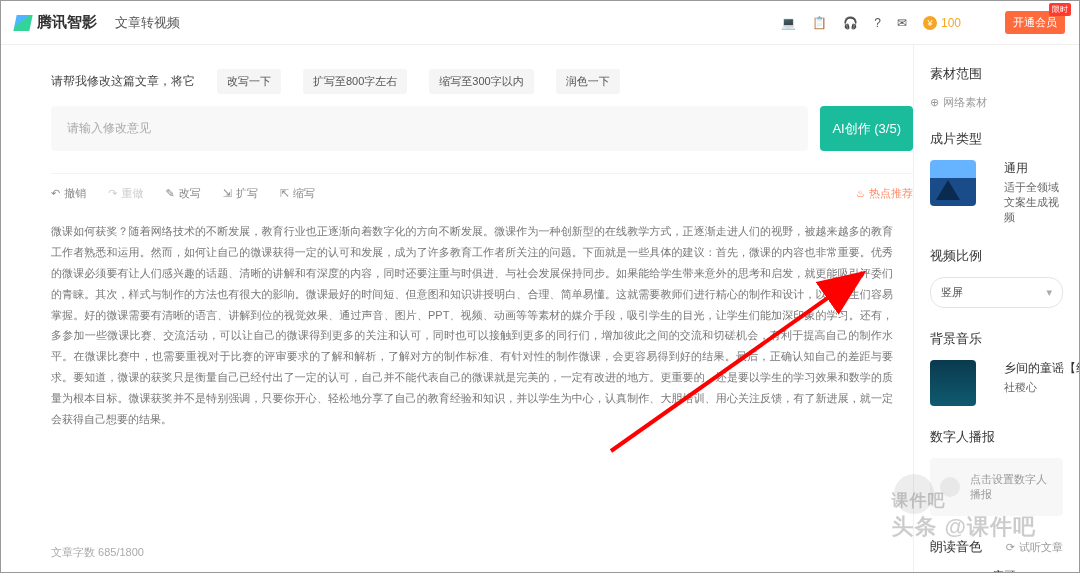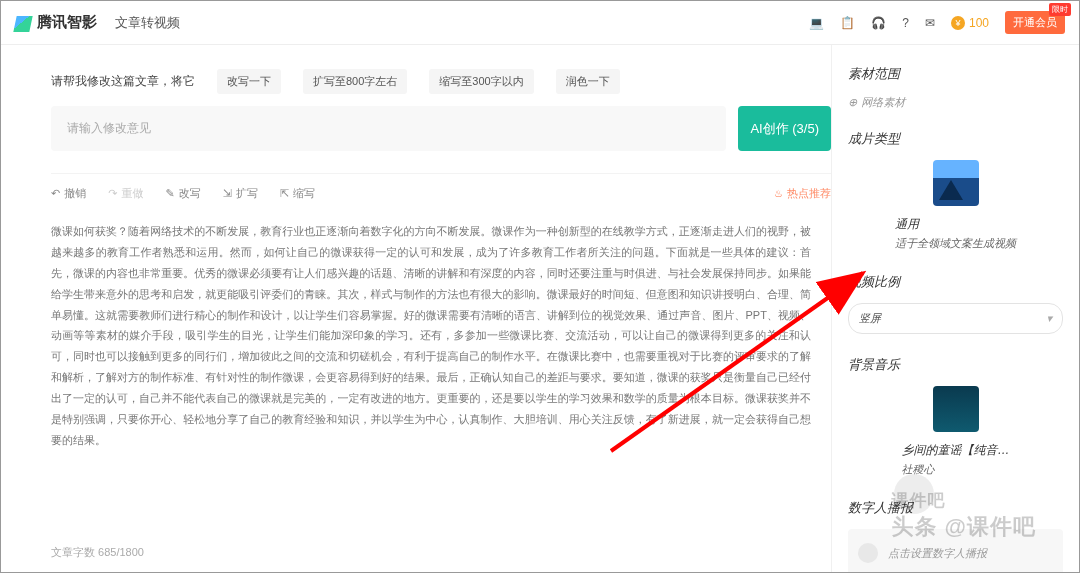--- a/index.html
+++ b/index.html
@@ -1,44 +1,44 @@
 <!DOCTYPE html>
 <html><head>
   <meta charset="utf-8">
   <style>
     * { margin: 0; padding: 0; box-sizing: border-box; }
     body { font-family: -apple-system, "PingFang SC", "Microsoft YaHei", sans-serif; background: #fff; color: #333; font-size: 12px; width: 1080px; height: 573px; overflow: hidden; border: 1px solid #999; position: relative; }
     .topbar { height: 44px; border-bottom: 1px solid #eee; display: flex; align-items: center; padding: 0 14px; }
-    .logo { display: flex; align-items: flex-end; gap: 6px; font-weight: bold; font-size: 15px; }
+    .logo { display: flex; align-items: center; gap: 6px; font-weight: bold; font-size: 15px; }
     .logo-mark { width: 16px; height: 16px; background: linear-gradient(135deg,#4db6ff 40%,#34d399 40%); transform: skewX(-12deg); }
     .title-sub { margin-left: 18px; font-size: 13px; color: #555; }
     .top-right { margin-left: auto; display: flex; align-items: center; gap: 16px; color: #555; }
     .top-right span { cursor: pointer; }
     .coin { display: flex; align-items: center; gap: 4px; color: #f5a623; font-size: 12px; }
     .coin-ico { width: 14px; height: 14px; border-radius: 50%; background: #f5a623; display:flex;align-items:center;justify-content:center;color:#fff;font-size:9px;}
-    .vip-btn { background: #ff6a3d; color: #fff; font-size: 11px; padding: 4px 8px; border-radius: 3px; position:relative;}
+    .vip-btn { background: #ff6a3d; color: #fff; font-size: 11px; padding: 4px 8px; border-radius: 3px; position:relative;margin-left:28px;}
     .vip-btn::after{content:"限时";position:absolute;top:-8px;right:-6px;background:#ff3b30;color:#fff;font-size:8px;padding:1px 3px;border-radius:2px;}
     .main { display: flex; height: calc(100% - 44px); }
     .left { flex: 1; padding: 24px 0 12px 50px; overflow: hidden; display:flex;flex-direction:column;}
-    .right { width: 248px; border-left: 1px solid #f0f0f0; padding: 20px 16px; overflow-y: auto; font-style: italic; }
+    .right { width: 166px; border-left: 1px solid #f0f0f0; padding: 20px 16px; overflow-y: auto; }
     .prompt-row { display: flex; align-items: center; gap: 22px; font-size: 12px; color: #444; margin-bottom: 12px;}
     .chip { background: #f5f5f5; padding: 5px 10px; border-radius: 3px; font-size: 11px; color: #555; cursor:pointer;}
     .input-row { display: flex; gap: 12px; margin-bottom: 22px; }
     .input-box { flex: 1; background: #f8f8f8; border-radius: 4px; padding: 14px 16px; color: #aaa; font-size: 12px; }
     .ai-btn { background: #1abc9c; color: #fff; border-radius: 4px; padding: 0 12px; display: flex; align-items: center; font-size: 13px; cursor:pointer;}
     .toolbar { display: flex; align-items: center; gap: 22px; font-size: 11px; color: #888; border-top:1px solid #f3f3f3; padding: 12px 0 6px 0; }
     .toolbar .group{display:flex;align-items:center;gap:22px;}
     .toolbar .right-tool { margin-left: auto; display:flex;align-items:center;gap:4px;color:#ff8a65;}
     .tool-item{display:flex;align-items:center;gap:4px;cursor:pointer;}
     .disabled{color:#ccc;}
     .text-body { margin-top: 14px; font-size: 11px; line-height: 1.9; color: #777; padding-right: 20px; overflow:hidden; text-align:justify;}
     .wc { margin-top: auto; font-size: 11px; color: #aaa; padding-top:10px;}
     .sec-title { font-size: 13px; color: #333; margin-bottom: 12px; display:flex;align-items:center;justify-content:space-between;}
     .sec-link { font-size: 11px; color: #999; display:flex;align-items:center;gap:4px;cursor:pointer;}
-    .card { display: flex; gap: 10px; margin-bottom: 22px; align-items:center;flex-direction:column;}
+    .card { display: flex; gap: 28px; margin-bottom: 22px; align-items:flex-start;}
     .thumb { width: 46px; height: 46px; border-radius: 4px; background: #2a5caa; flex-shrink:0;}
     .thumb.mountain{background:linear-gradient(180deg,#66b3ff 40%,#1a4c8a 40%); position:relative;}
     .thumb.mountain::after{content:"";position:absolute;left:6px;bottom:6px;border-left:12px solid transparent;border-right:12px solid transparent;border-bottom:20px solid #0a2a4f;}
     .thumb.music{background:linear-gradient(180deg,#0a3a4f,#0f5a6f);}
     .card-txt { font-size: 11px; color: #666; }
     .card-txt .t1 { color: #333; font-size: 12px; margin-bottom: 3px;white-space:nowrap;overflow:hidden;text-overflow:ellipsis;max-width:130px;}
     .select { width: 100%; border: 1px solid #e3e3e3; border-radius: 14px; padding: 7px 10px; font-size: 11px; color: #555; background:#fff; display:flex;justify-content:space-between;align-items:center;cursor:pointer;margin-bottom:22px;}
     .select::after{content:"▾";color:#aaa;}
     .digital-box { background: #f7f7f7; border-radius: 4px; padding: 14px 10px; display: flex; align-items: center; gap: 10px; font-size: 11px; color: #999; margin-bottom: 22px;cursor:pointer;}
     .avatar-ph{width:20px;height:20px;border-radius:50%;background:#e8e8e8;flex-shrink:0;}

